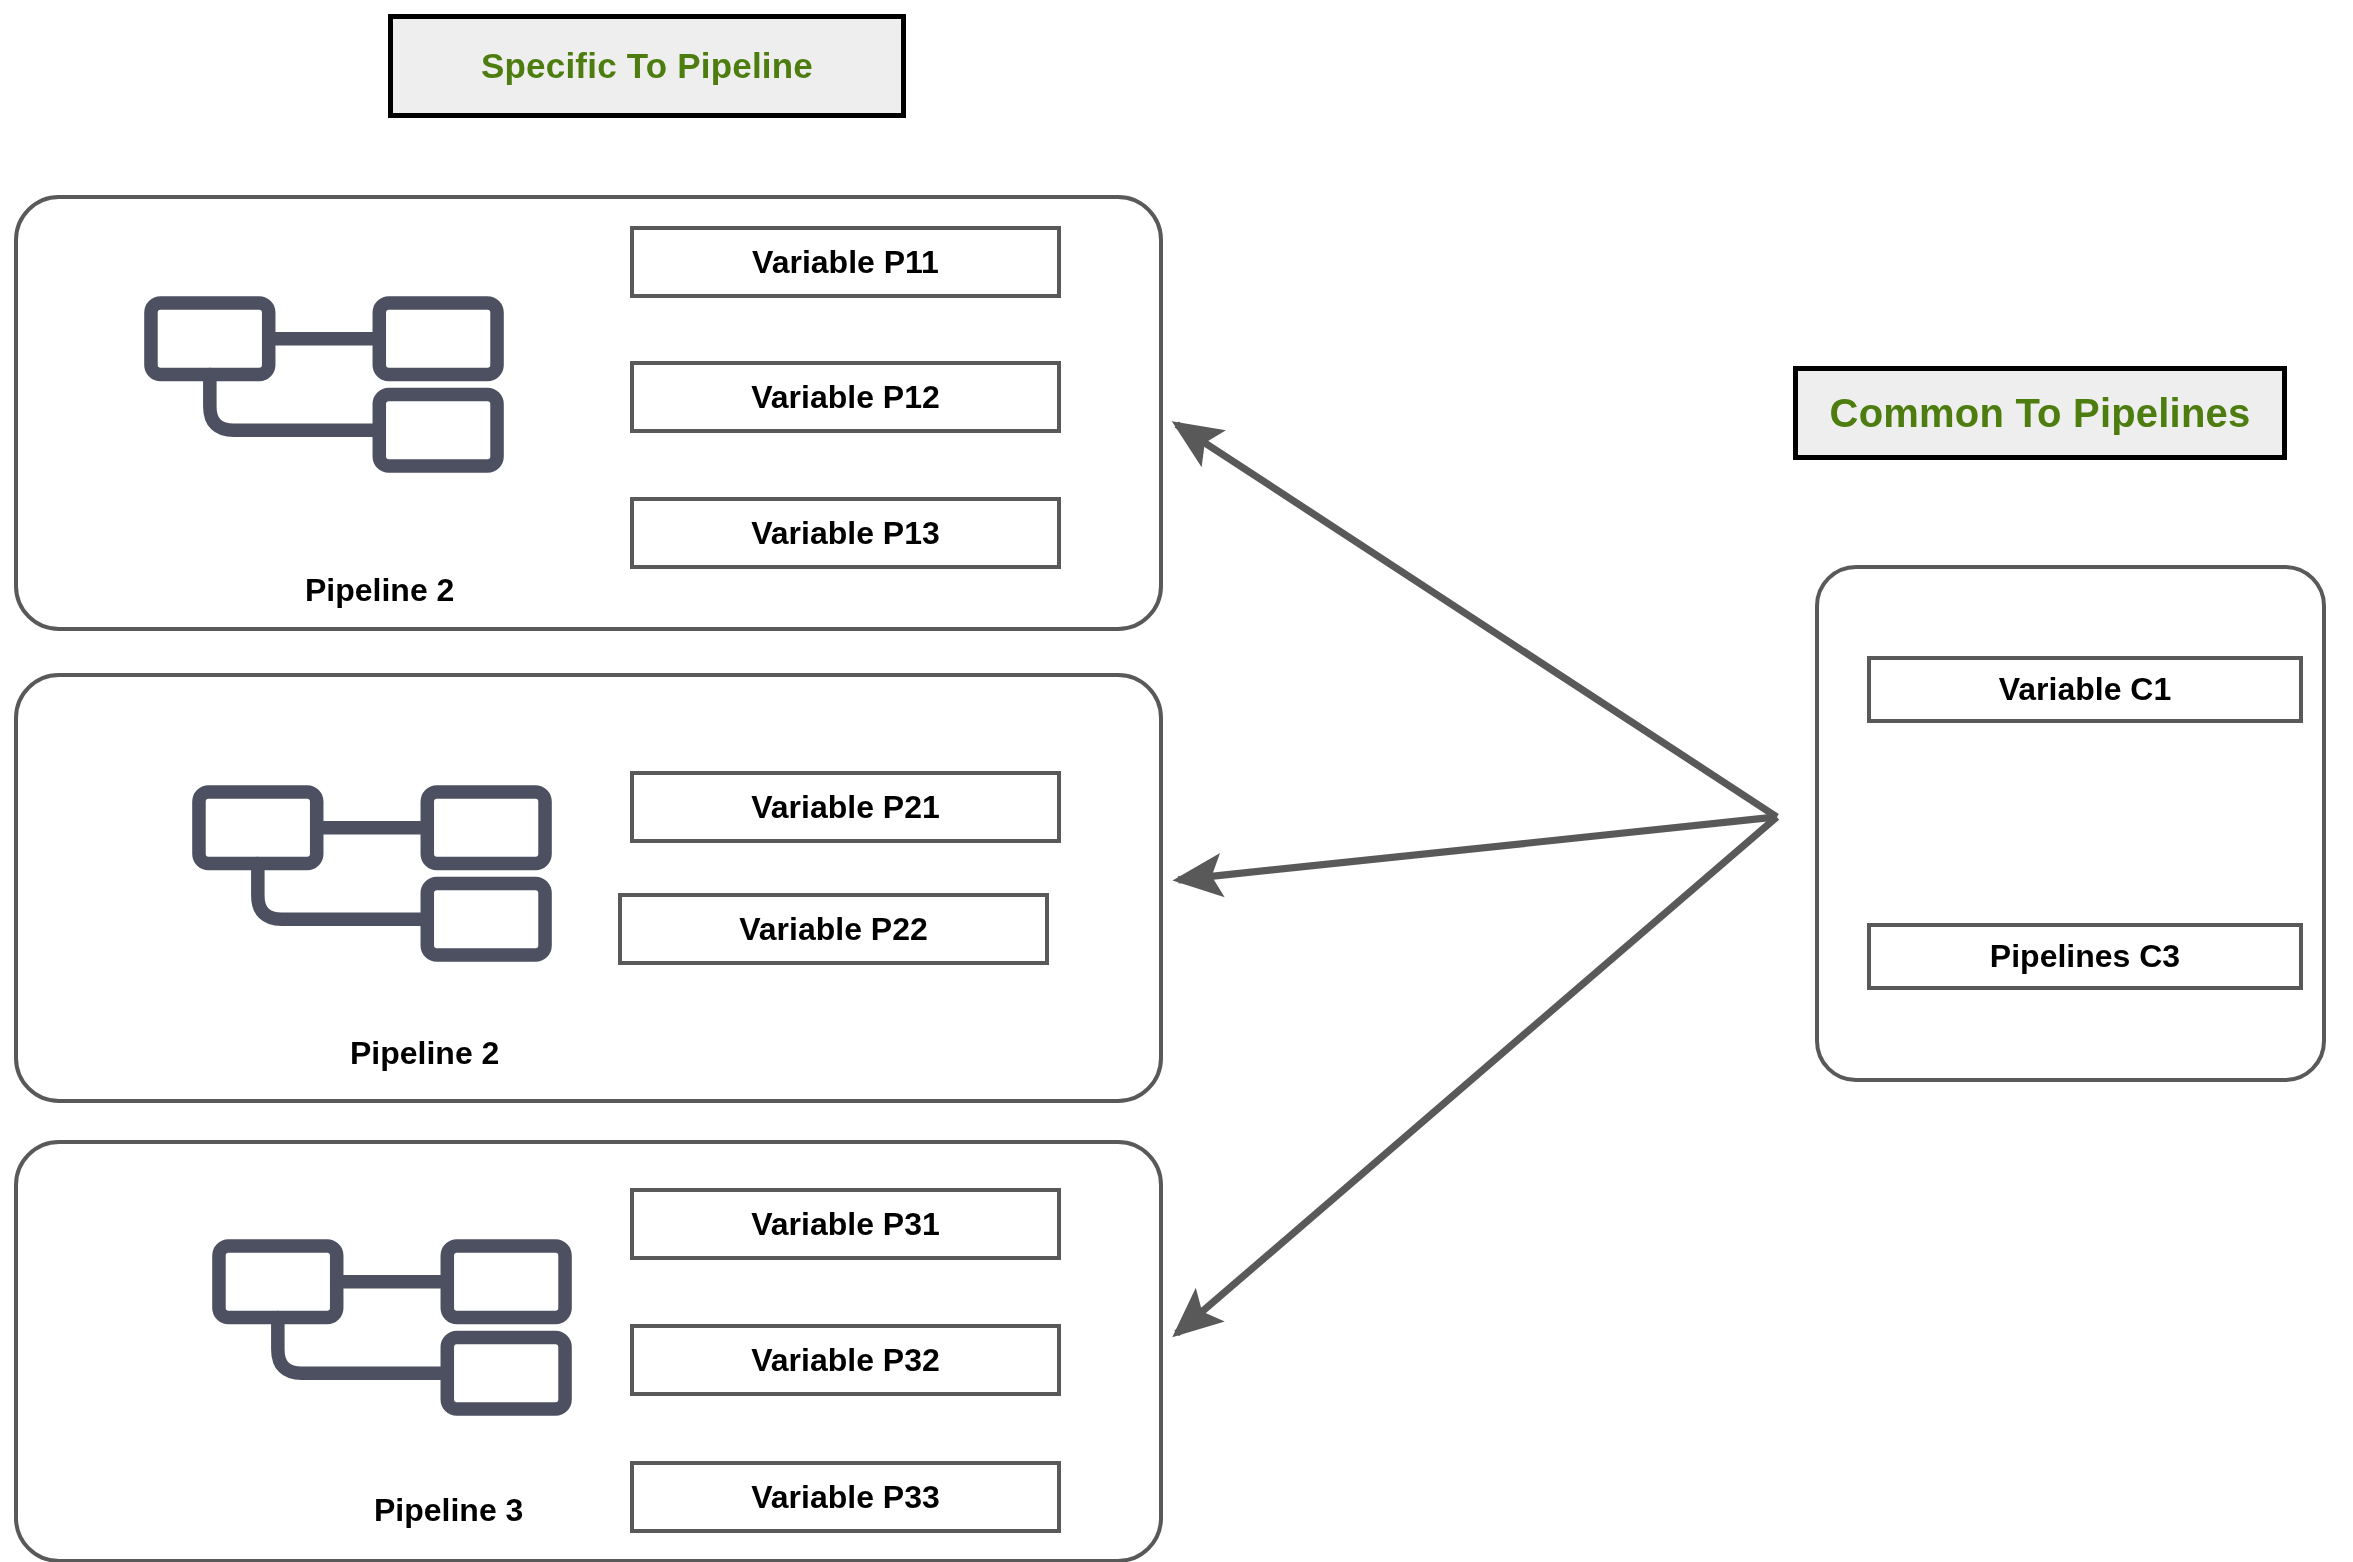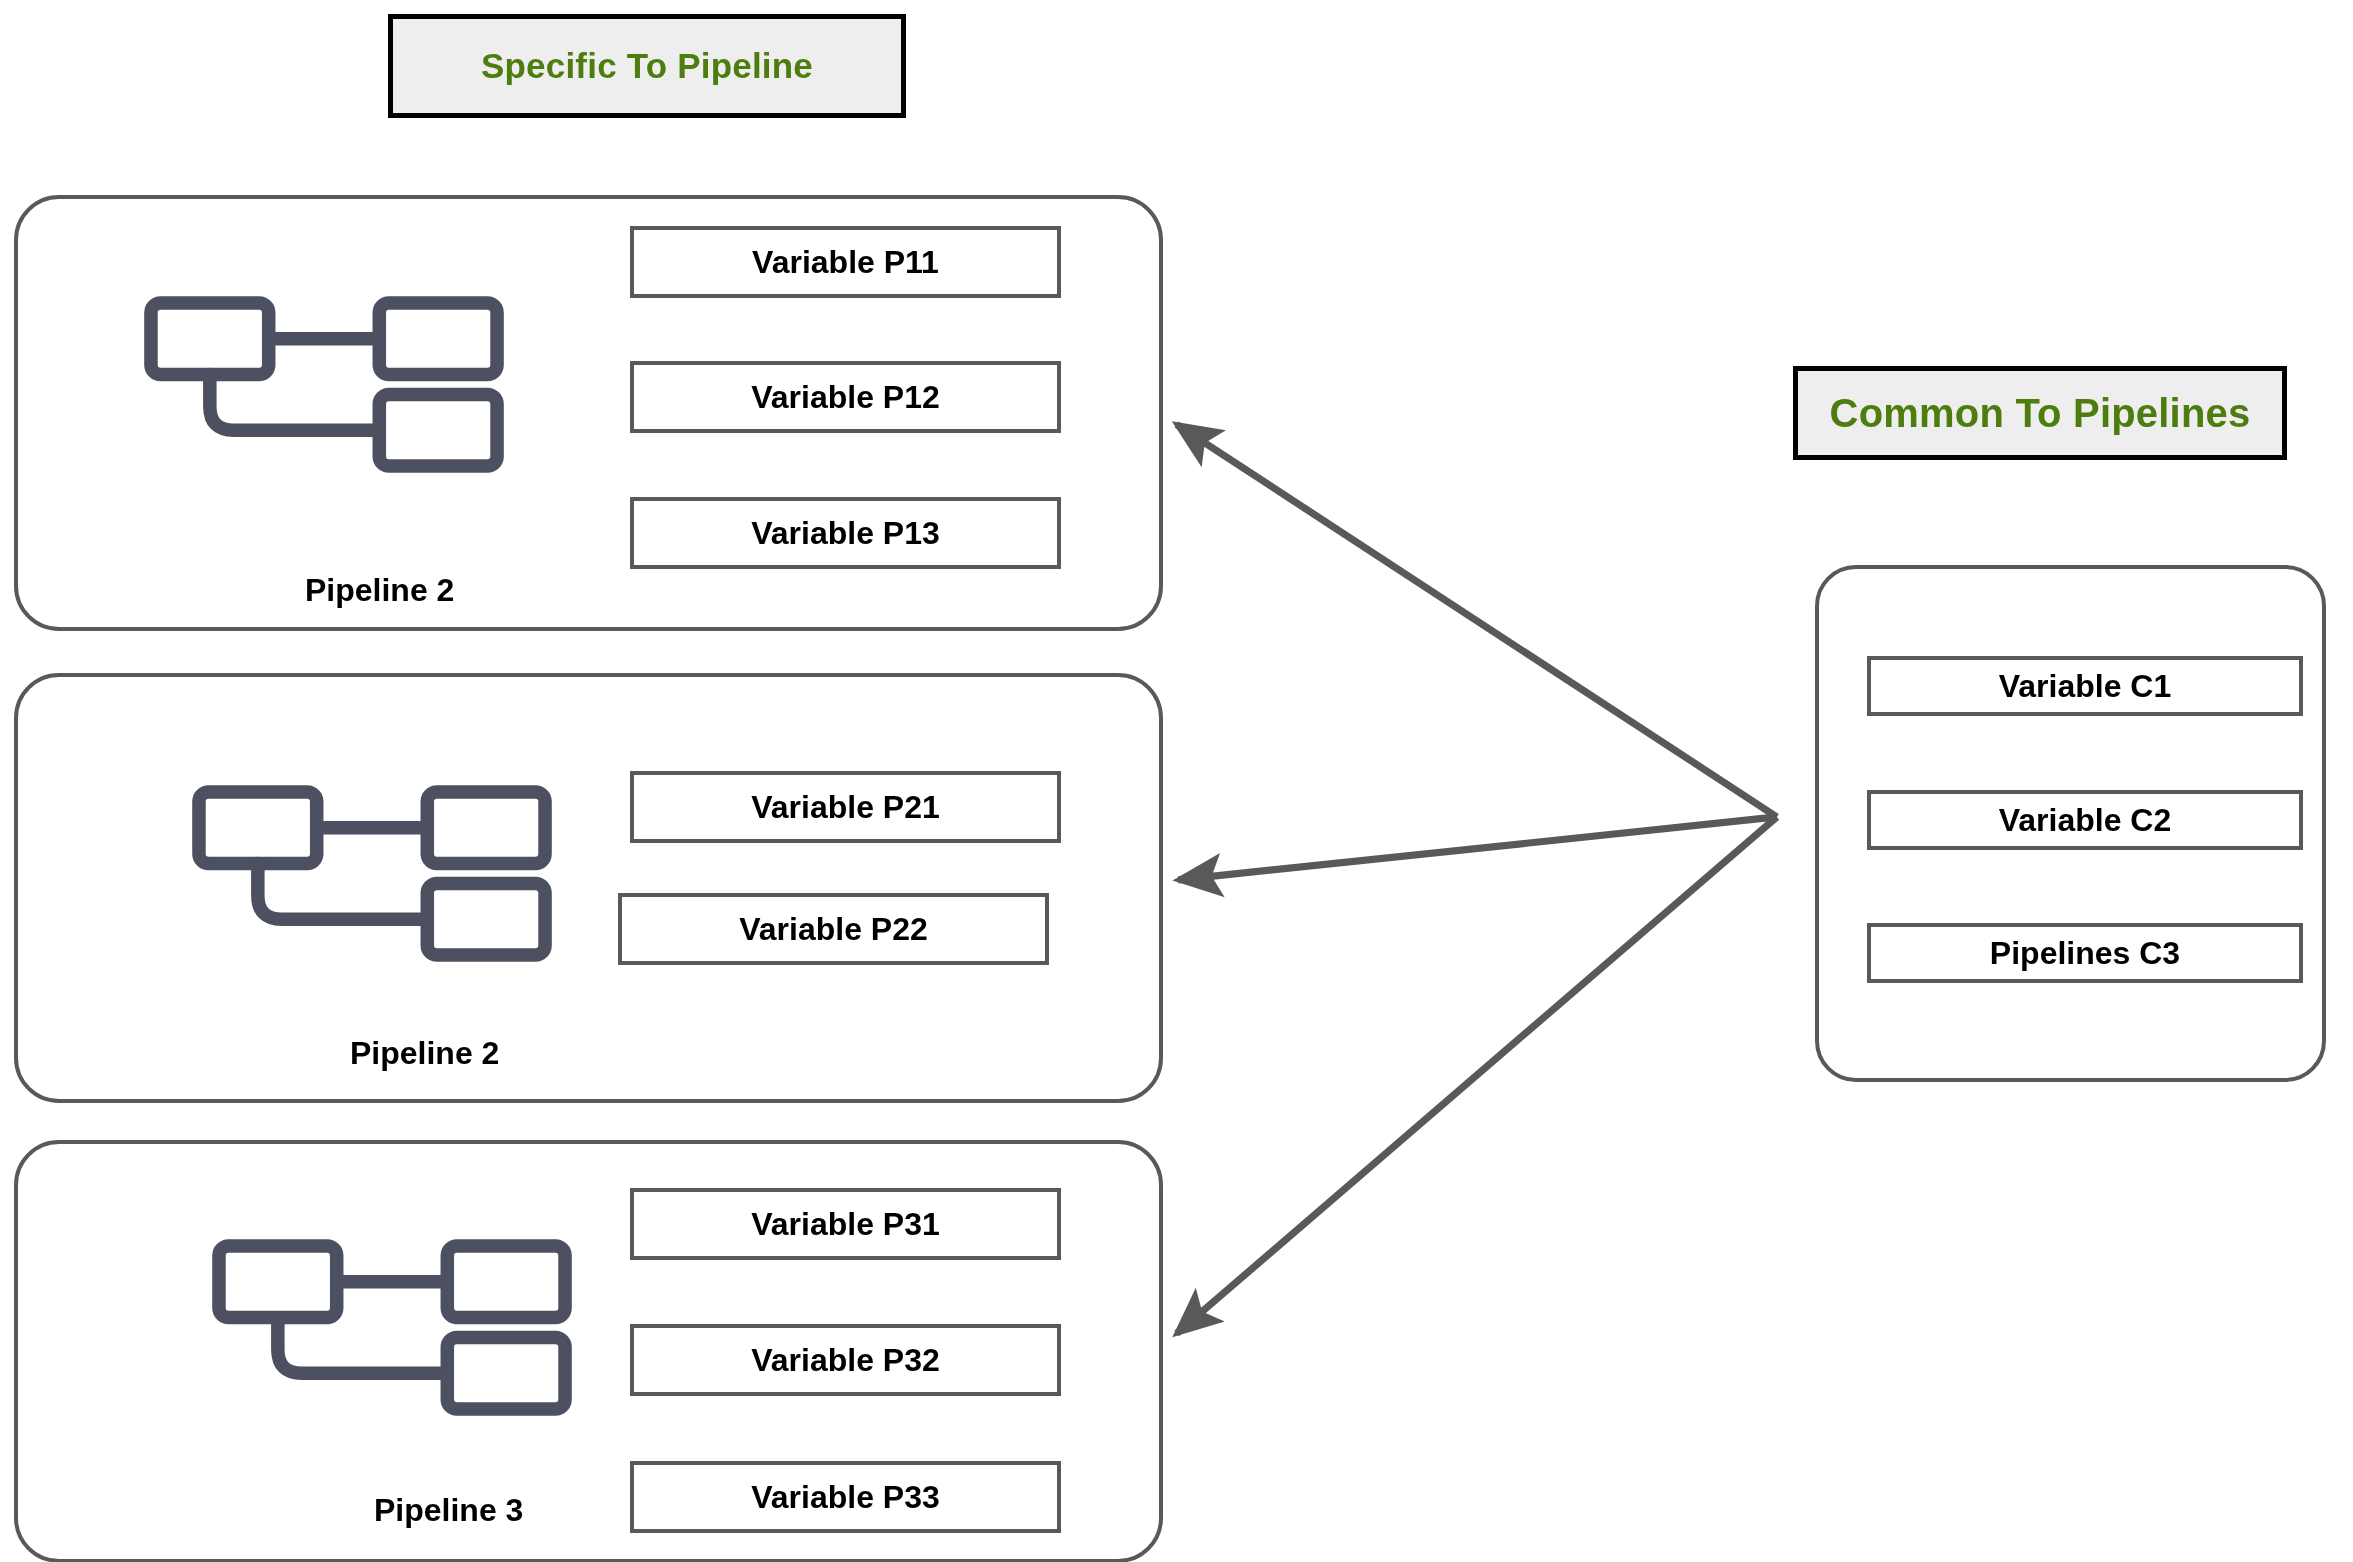--- a/index.html
+++ b/index.html
@@ -63,21 +63,21 @@
     border: 4.8px solid #595959;
     display: flex;
     align-items: center;
     justify-content: center;
     font-size: 32px;
     font-weight: bold;
     color: #000000;
   }
   .variable-box.common {
     width: 436px;
-    height: 60px;
+    height: 67px;
     border-width: 4.8px;
     font-size: 32px;
   }
 
   
   .pipeline-label {
     position: absolute;
     font-size: 32px;
     font-weight: bold;
     color: #000000;
@@ -162,21 +162,20 @@
 
   <div class="pipeline-label" style="left:374px; top:1492px;">Pipeline 3</div>
 
   <div class="variable-box" style="left:630px; top:1188px;">Variable P31</div>
   <div class="variable-box" style="left:630px; top:1324px;">Variable P32</div>
   <div class="variable-box" style="left:630px; top:1461px;">Variable P33</div>
 
   <div class="group-box" id="common-group"></div>
 
   <div class="variable-box common" style="left:1867px; top:656px;">Variable C1</div>
-  <div class="variable-box common" style="left:1867px; top:790px;">Variable C2</div>
   <div class="variable-box common" style="left:1867px; top:923px;">Pipelines C3</div>
 
   <svg id="arrow-layer" viewBox="0 0 2957 1963">
     <defs>
       <marker id="arrowhead" markerWidth="7" markerHeight="7" refX="6.2" refY="3.5" orient="auto" markerUnits="strokeWidth">
         <path d="M0,0.4 L7,3.5 L0,6.6 L1.5,3.5 Z" fill="#595959"></path>
       </marker>
     </defs>
     <line x1="2232" y1="1026" x2="1478" y2="533" stroke="#595959" stroke-width="9" marker-end="url(#arrowhead)"></line>
     <line x1="2232" y1="1026" x2="1480" y2="1105" stroke="#595959" stroke-width="9" marker-end="url(#arrowhead)"></line>

